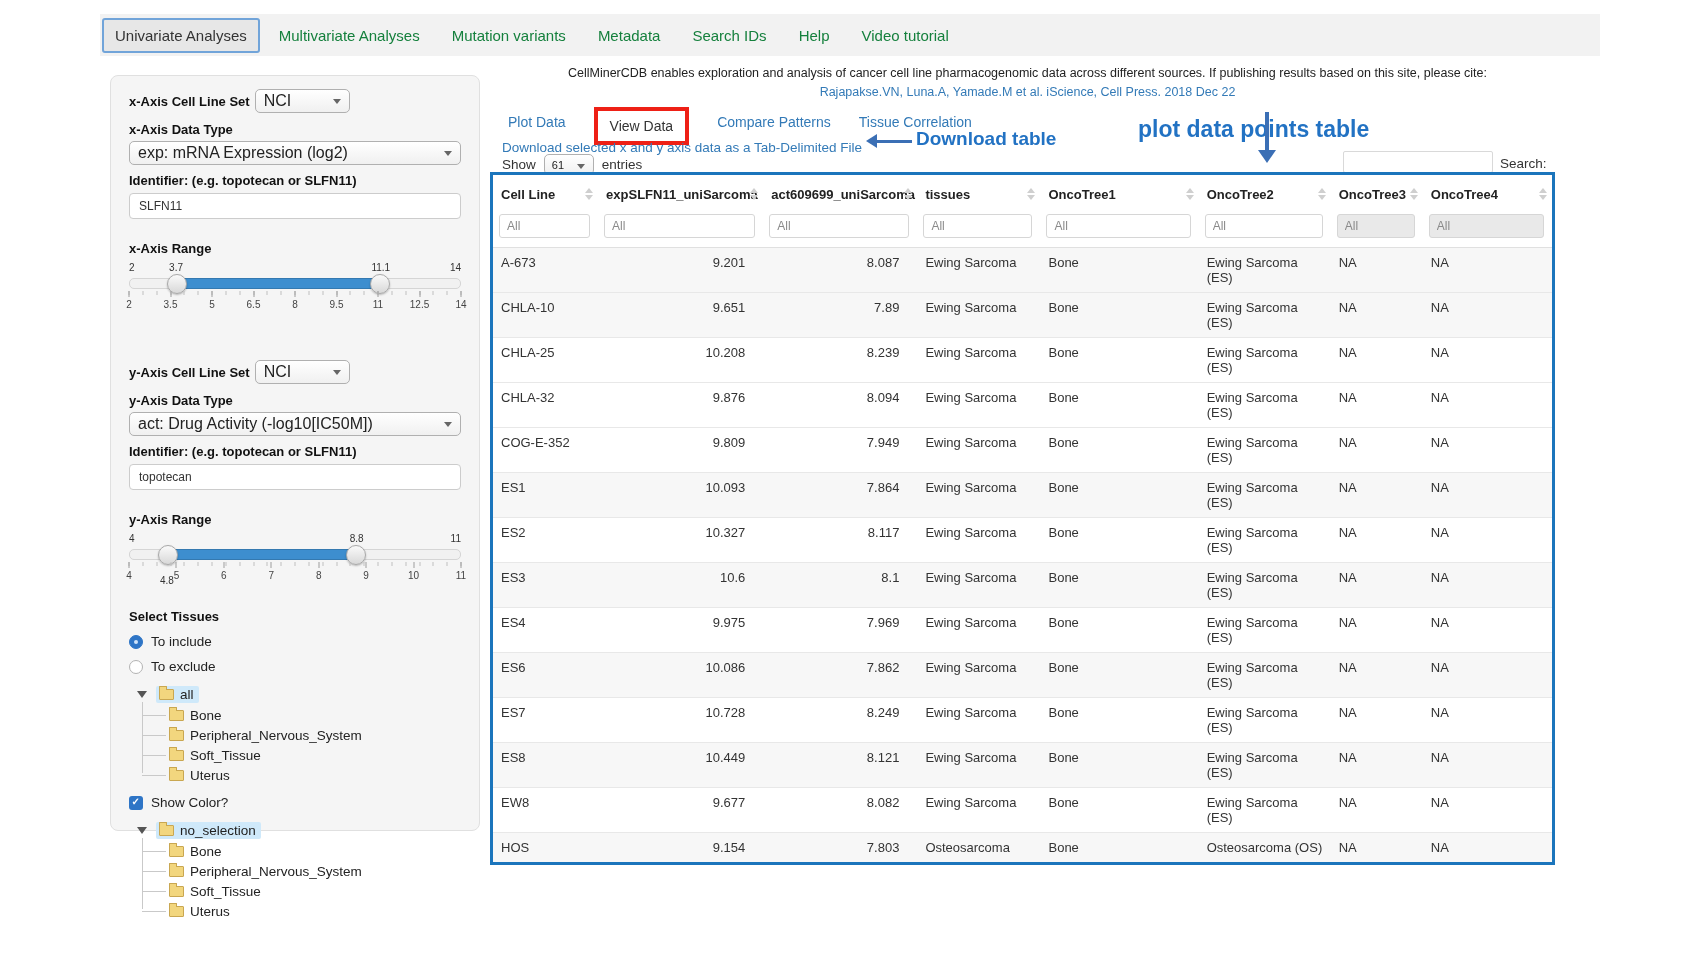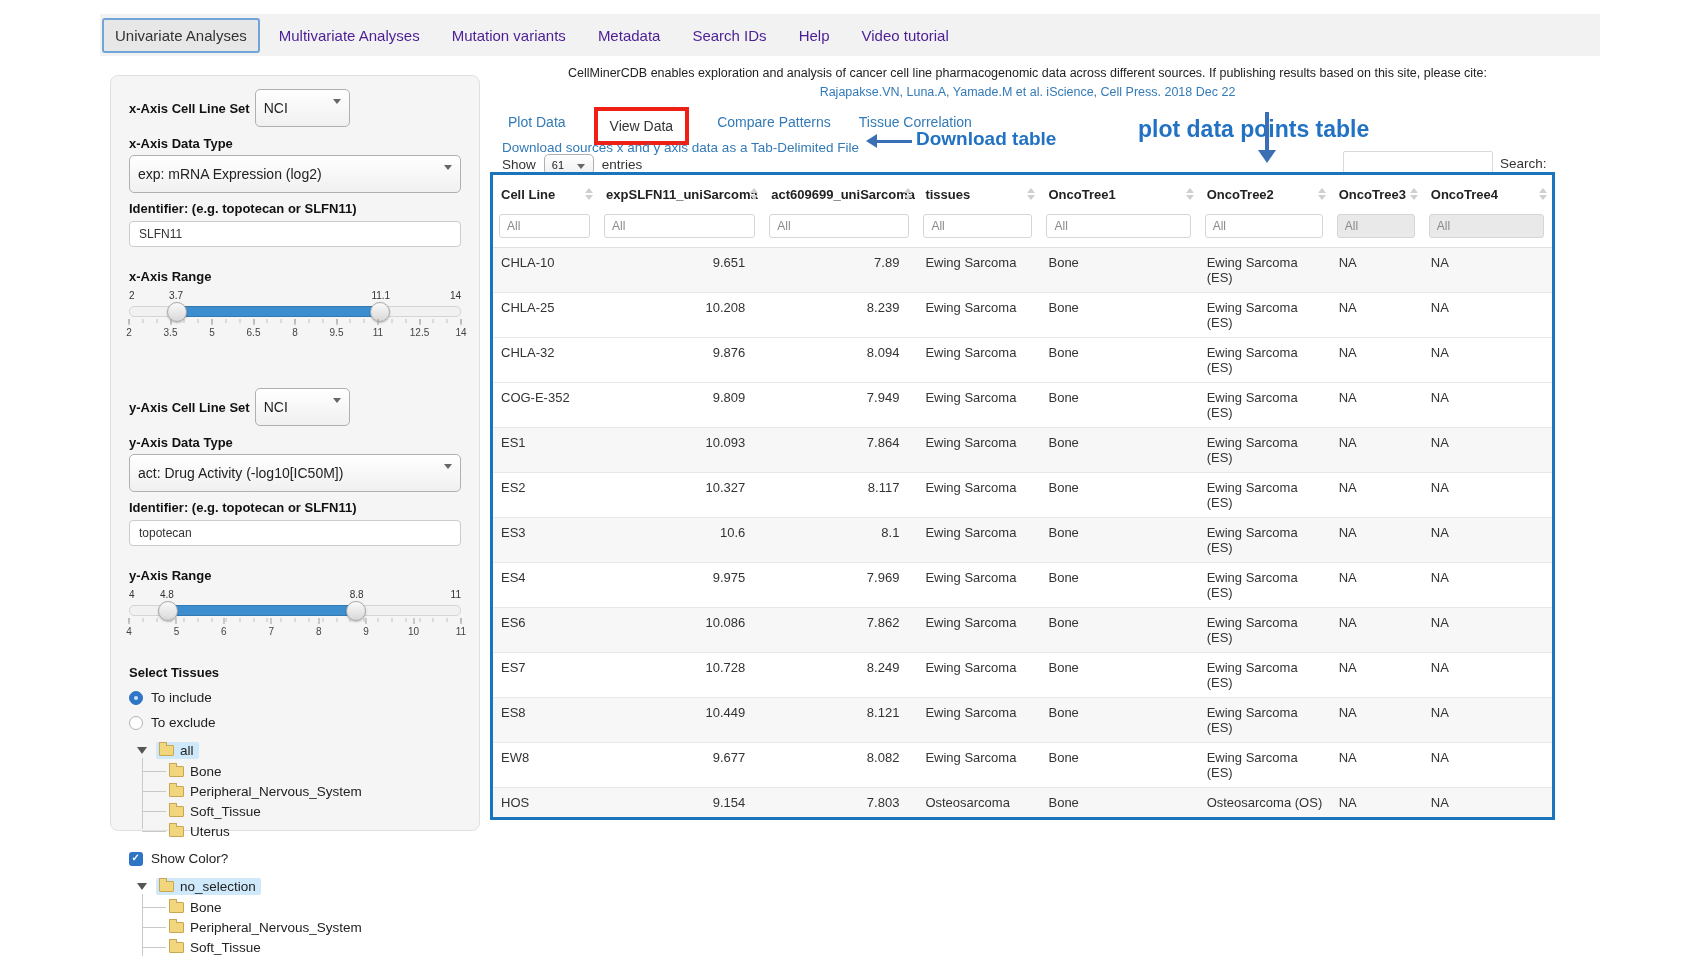--- a/index.html
+++ b/index.html
@@ -2,34 +2,34 @@
 <html><head>
 <meta charset="utf-8">
 <style>
   html,body{margin:0;padding:0;background:#fff;}
   body{width:1700px;height:956px;font-family:"Liberation Sans",sans-serif;color:#333;}
   .page{position:relative;width:1700px;height:956px;overflow:hidden;background:#fff;}
 
   
   .topnav{position:absolute;left:100px;top:14px;width:1500px;height:42px;background:#f2f2f2;
           display:flex;align-items:center;gap:6px;padding:0 2px;box-sizing:border-box;}
-  .nav-item{font-size:15px;color:#4c1d95;padding:9px 13px;white-space:nowrap;cursor:pointer;}
+  .nav-item{font-size:15px;color:#15803d;padding:9px 13px;white-space:nowrap;cursor:pointer;}
   .nav-item.active{background:#e7e7e7;border:2px solid #71a4d9;border-radius:3px;color:#333;padding:7px 11px;}
 
   
   .sidebar{position:absolute;left:110px;top:75px;width:370px;height:756px;background:#f5f5f5;
            border:1px solid #e0e0e0;border-radius:8px;box-sizing:border-box;padding:13px 18px;font-size:13px;}
   .sb-label{font-weight:bold;color:#111;font-size:13px;}
   .inline-row{display:flex;align-items:center;gap:5px;}
   .mt9{margin-top:9px}.mt4{margin-top:4px}.mt8{margin-top:8px}.mt5{margin-top:5px}
   .mt22{margin-top:22px}.mt46{margin-top:46px}.mt44{margin-top:24px}.mt14{margin-top:14px}
 
-  .fake-select{position:relative;display:inline-flex;align-items:center;height:38px;box-sizing:border-box;
+  .fake-select{position:relative;display:inline-flex;align-items:center;height:24px;box-sizing:border-box;
                border:1px solid #b0b0b0;border-radius:5px;background:linear-gradient(#ffffff,#f0f0f0);
-               padding:0 22px 0 8px;font-size:14px;color:#222;cursor:pointer;white-space:nowrap;overflow:hidden;}
+               padding:0 22px 0 8px;font-size:16px;color:#222;cursor:pointer;white-space:nowrap;overflow:hidden;}
   .fake-select::after{content:"";position:absolute;right:8px;top:9px;width:0;height:0;
                border-left:4px solid transparent;border-right:4px solid transparent;border-top:5px solid #666;}
   .w-small{width:95px;}
   .w-full{width:100%;}
 
   .text-input{width:100%;box-sizing:border-box;height:26px;border:1px solid #ccc;border-radius:4px;
               background:#fff;padding:0 9px;font-size:12px;font-family:inherit;color:#333;}
 
   
   .range-slider{position:relative;height:52px;margin-top:6px;}
@@ -212,21 +212,21 @@
     <div class="sb-label mt9">y-Axis Data Type</div>
     <div class="fake-select w-full mt4">
         <span>act: Drug Activity (-log10[IC50M])</span>
       </div>
     <div class="sb-label mt8">Identifier: (e.g. topotecan or SLFN11)</div>
     <input class="text-input mt5" value="topotecan" style="">
     <div class="sb-label mt22">y-Axis Range</div>
     <div class="range-slider" id="y-slider">
         <div class="rs-top">
           <span class="minl">4</span>
-          <span class="vall" style="left: 11.4286%;">4.8</span>
+          <span class="vall" style="left: 11.4286%; margin-top: 42px;">4.8</span>
           <span class="vall" style="left: 68.5714%;">8.8</span>
           <span class="maxl">11</span>
         </div>
         <div class="rs-track">
           <div class="rs-fill" style="left: 11.4286%; width: 57.1429%;"></div>
           <div class="rs-handle" style="left: 11.4286%;"></div>
           <div class="rs-handle" style="left: 68.5714%;"></div>
         </div>
         <div class="rs-ticks">
           <span class="rs-tickline" style="left: 0%;"></span>
@@ -347,21 +347,21 @@
 
   <div class="citation1">CellMinerCDB enables exploration and analysis of cancer cell line pharmacogenomic data across different sources. If publishing results based on this site, please cite:</div>
   <div class="citation2">Rajapakse.VN, Luna.A, Yamade.M et al. iScience, Cell Press. 2018 Dec 22</div>
 
   <div class="plot-tabs" id="plot-tabs">
       <span class="ptab">Plot Data</span>
       <span class="redbox"><span class="ptab active">View Data</span></span>
       <span class="ptab">Compare Patterns</span>
       <span class="ptab">Tissue Correlation</span>
     </div>
-  <div class="download-link">Download sources x and y axis data as a Tab-Delimited File</div>
+  <div class="download-link">Download selected x and y axis data as a Tab-Delimited File</div>
 
   <div class="dl-arrow">
     <span class="head"></span>
       <span class="shaft"></span>
   </div>
   <div class="dl-annot-text">Download table</div>
 
   <div class="plot-annot-text">plot data points table</div>
   <div class="plot-arrow">
     <span class="shaft"></span>
@@ -432,20 +432,30 @@
             <th><input class="filter-input" placeholder="All" style=""></th>
             <th><input class="filter-input" placeholder="All" style=""></th>
             <th><input class="filter-input" placeholder="All" style=""></th>
             <th><input class="filter-input" placeholder="All" style=""></th>
             <th><input class="filter-input gray" placeholder="All" style=""></th>
             <th><input class="filter-input gray" placeholder="All" style=""></th>
           </tr>
         </thead>
         <tbody>
           <tr class="odd">
+            <td>A-673</td>
+            <td class="num">9.201</td>
+            <td class="num">8.087</td>
+            <td>Ewing Sarcoma</td>
+            <td>Bone</td>
+            <td>Ewing Sarcoma (ES)</td>
+            <td>NA</td>
+            <td>NA</td>
+          </tr>
+          <tr class="odd">
             <td>CHLA-10</td>
             <td class="num">9.651</td>
             <td class="num">7.89</td>
             <td>Ewing Sarcoma</td>
             <td>Bone</td>
             <td>Ewing Sarcoma (ES)</td>
             <td>NA</td>
             <td>NA</td>
           </tr>
           <tr class="even">

